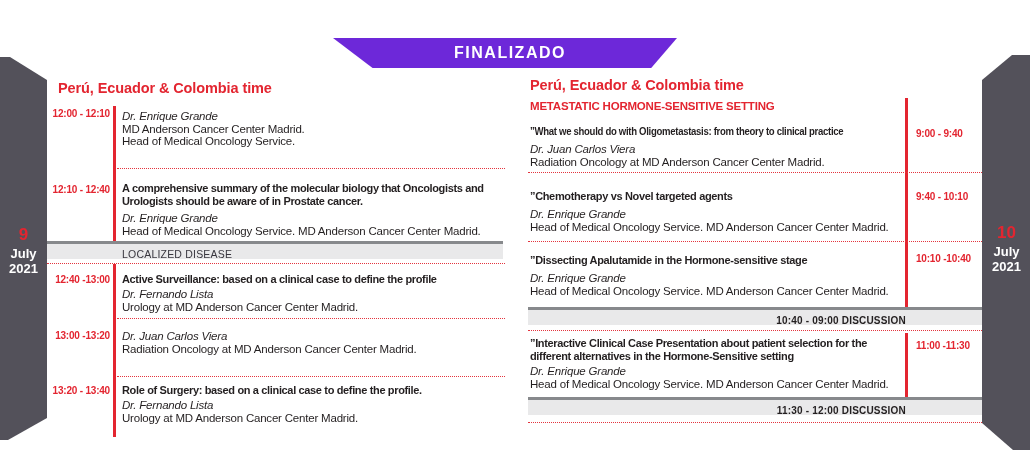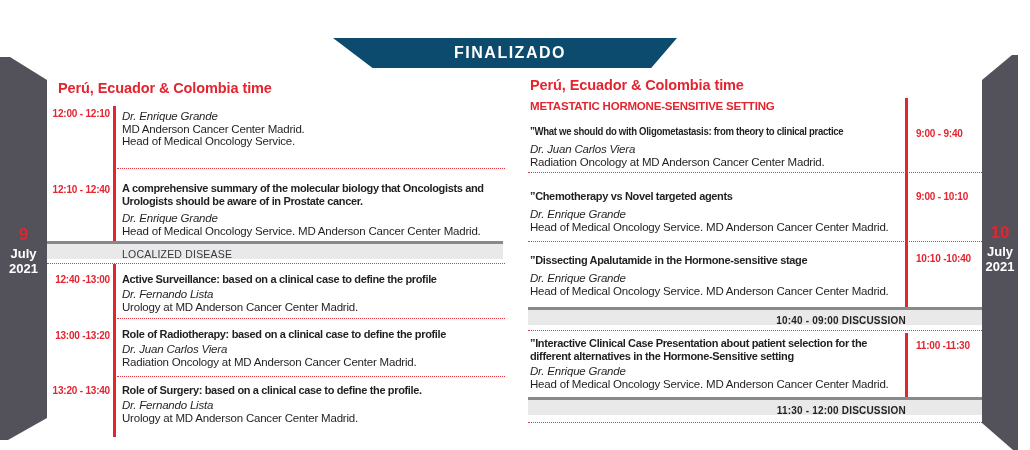--- a/index.html
+++ b/index.html
@@ -1,29 +1,29 @@
 <!DOCTYPE html>
 <html><head>
 <meta charset="utf-8">
 <style>
   html,body{margin:0;padding:0;background:#fff;}
   .stage{position:relative;width:1030px;height:450px;background:#ffffff;overflow:hidden;
          font-family:"Liberation Sans",sans-serif;color:#231f20;}
 
   
-  .banner{position:absolute;left:333px;top:38px;width:344px;height:30px;background:#0c4a6e;
+  .banner{position:absolute;left:333px;top:38px;width:344px;height:30px;background:#6d28d9;
           clip-path:polygon(0 0,100% 0,92.5% 100%,11.5% 100%);
           display:flex;align-items:center;justify-content:center;}
   .banner-label{color:#ffffff;font-weight:bold;font-size:16px;letter-spacing:1.5px;padding-left:10px;}
 
   
   .edge{position:absolute;background:#53515a;}
   .edge-left{left:0;top:57px;width:47px;height:383px;
              clip-path:polygon(0 0,10px 0,100% 23px,100% 361px,8px 100%,0 100%);}
-  .edge-right{left:982px;top:55px;width:36px;height:395px;
+  .edge-right{left:982px;top:55px;width:49px;height:395px;
              clip-path:polygon(0 25px,30px 0,100% 0,100% 100%,31px 100%,0 368px);}
   .date-block{position:absolute;left:0;top:170px;width:100%;text-align:center;font-weight:bold;}
   .date-day{font-size:17px;line-height:16px;margin-bottom:4px;color:#e32530;}
   .date-month{font-size:13px;line-height:13px;margin-bottom:2px;color:#ffffff;}
   .date-year{font-size:13px;line-height:13px;color:#ffffff;}
 
   
   .tz-header{position:absolute;font-size:14.5px;font-weight:bold;color:#e32530;letter-spacing:-0.1px;white-space:nowrap;}
   .sec-header{position:absolute;font-size:11.5px;font-weight:bold;color:#e32530;letter-spacing:-0.2px;white-space:nowrap;}
 
@@ -111,21 +111,20 @@
   <div class="sess" style="top:273px;">
     <div class="s-title">Active Surveillance: based on a clinical case to define the profile</div>
     <div class="s-speaker mt2">Dr. Fernando Lista</div>
     <div class="s-detail">Urology at MD Anderson Cancer Center Madrid.</div>
   </div>
 
   <div class="dot" style="left:117px;top:318px;width:388px;"></div>
 
   <div class="time time-l" style="top:330px;">13:00 -13:20</div>
   <div class="sess" style="top:328px;">
-    <div class="s-title">Role of Radiotherapy: based on a clinical case to define the profile</div>
     <div class="s-speaker mt2">Dr. Juan Carlos Viera</div>
     <div class="s-detail">Radiation Oncology at MD Anderson Cancer Center Madrid.</div>
   </div>
 
   <div class="dot" style="left:117px;top:376px;width:388px;"></div>
 
   <div class="time time-l" style="top:385px;">13:20 - 13:40</div>
   <div class="sess" style="top:384px;">
     <div class="s-title">Role of Surgery: based on a clinical case to define the profile.</div>
     <div class="s-speaker mt2">Dr. Fernando Lista</div>
@@ -140,21 +139,21 @@
 
   <div class="time time-r" style="top:128px;">9:00 - 9:40</div>
   <div class="sess sess-r" style="top:125px;">
     <div class="s-title squeeze">”What we should do with Oligometastasis: from theory to clinical practice</div>
     <div class="s-speaker mt5">Dr. Juan Carlos Viera</div>
     <div class="s-detail">Radiation Oncology at MD Anderson Cancer Center Madrid.</div>
   </div>
 
   <div class="dot" style="left:528px;top:172px;width:454px;"></div>
 
-  <div class="time time-r" style="top:191px;">9:00 - 10:10</div>
+  <div class="time time-r" style="top:191px;">9:40 - 10:10</div>
   <div class="sess sess-r" style="top:190px;">
     <div class="s-title">”Chemotherapy vs Novel targeted agents</div>
     <div class="s-speaker mt5">Dr. Enrique Grande</div>
     <div class="s-detail">Head of Medical Oncology Service. MD Anderson Cancer Center Madrid.</div>
   </div>
 
   <div class="dot" style="left:528px;top:241px;width:454px;"></div>
 
   <div class="time time-r" style="top:253px;">10:10 -10:40</div>
   <div class="sess sess-r" style="top:254px;">

